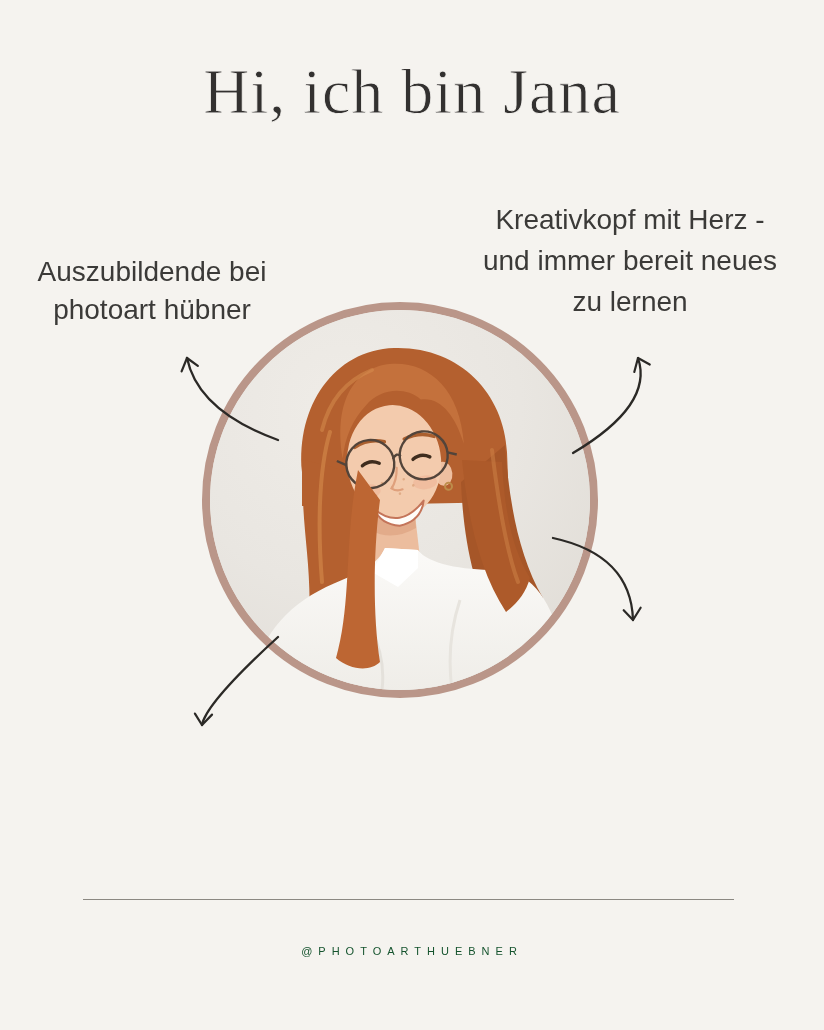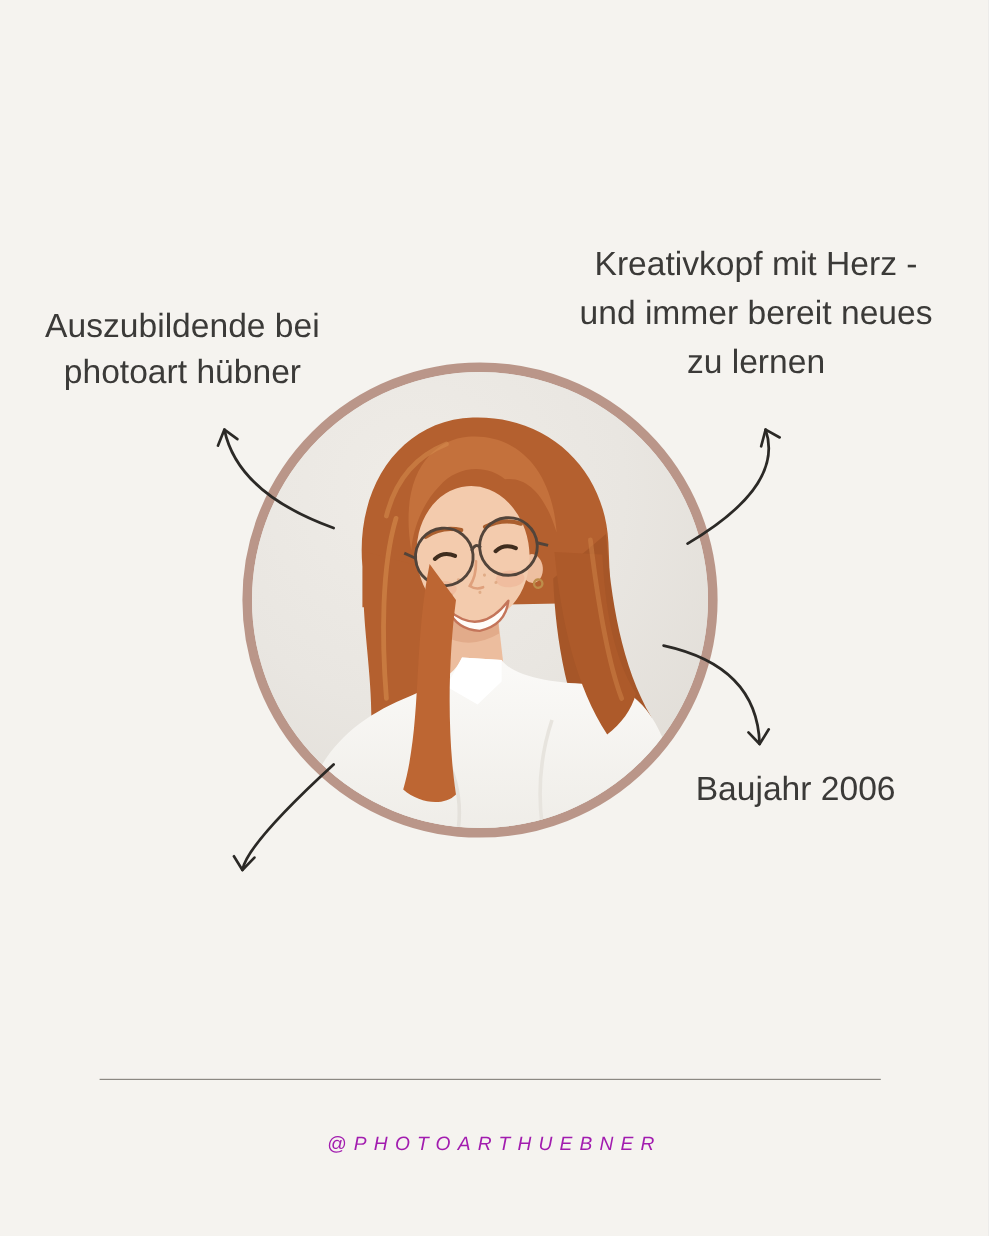--- a/index.html
+++ b/index.html
@@ -31,35 +31,35 @@
   .arrows{
     position:absolute;left:0;top:0;width:824px;height:1030px;
     pointer-events:none;
   }
   .divider{
     position:absolute;left:83px;top:899px;width:651px;height:1px;
     background:#8b8882;
   }
   .handle{
     position:absolute;left:0;top:945px;width:824px;text-align:center;
-    font-size:16px;letter-spacing:6px;color:#a21caf;font-style:italic;
+    font-size:11px;letter-spacing:6px;color:#14532d;
   }
 </style>
 </head>
 <body>
 
 <div class="canvas">
 
+  <h1 class="title">Hi, ich bin Jana</h1>
 
   <div class="ann creative">Kreativkopf mit Herz -
 und immer bereit neues
 zu lernen</div>
   <div class="ann role">Auszubildende bei
 photoart hübner</div>
-  <div class="ann baujahr">Baujahr 2006</div>
 
   <div class="photo-circle">
     <svg width="380" height="380" viewBox="0 0 380 380">
       <defs>
         <radialGradient id="bgG" cx="35%" cy="26%" r="85%">
           <stop offset="0%" stop-color="#efece7"></stop>
           <stop offset="55%" stop-color="#e9e6e1"></stop>
           <stop offset="100%" stop-color="#e1ddd7"></stop>
         </radialGradient>
         <linearGradient id="shirtG" x1="0" y1="0" x2="0" y2="1">

